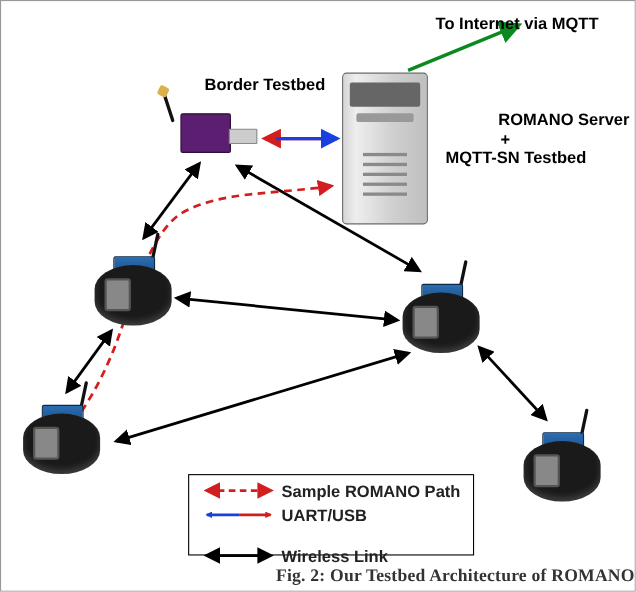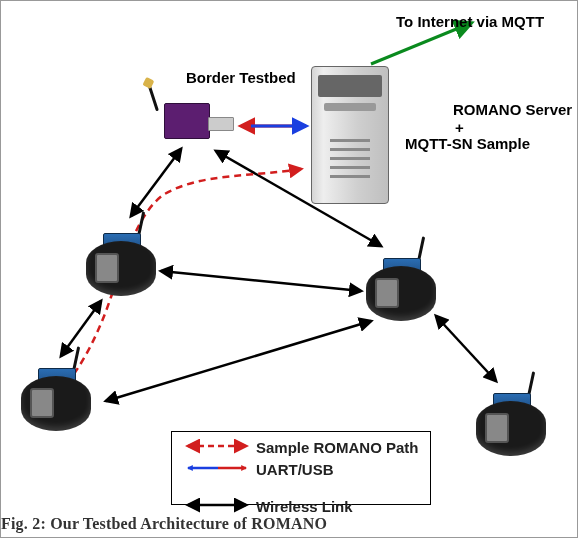--- a/index.html
+++ b/index.html
@@ -175,21 +175,21 @@
     width:9px; height:9px;
     background:#d9b34a;
     border-radius:2px;
     transform:rotate(45deg);
   }
 
   .caption {
     position: absolute;
     left: 0; right: 0;
     bottom: 4px;
-    text-align: left;
+    text-align: right;
     font-family: "Times New Roman", serif;
     font-size: 16px;
     color: #333;
     letter-spacing: 0.2px;
   }
 </style>
 </head>
 <body>
 <div id="stage">
 
@@ -263,21 +263,21 @@
       <div class="board"></div>
       <div class="body"></div>
       <div class="screen"></div>
 </div>
 
 <div class="label" style="left:395px; top:12px;">To Internet via MQTT</div>
 <div class="label" style="left:185px; top:68px; font-size:15px;">Border Testbed</div>
 
 <div class="label" style="left:404px; top:100px;margin-left:48px;">ROMANO Server</div>
 <div class="label" style="left:454px; top:118px;">+</div>
-<div class="label" style="left:404px; top:134px;">MQTT-SN Sample</div>
+<div class="label" style="left:404px; top:134px;">MQTT-SN Testbed</div>
 
 <div class="legend-box">
   <div class="legend-row" style="top:26px;">
     <span class="legend-sym">
       <svg width="70" height="20">
             <defs>
         <marker id="lb" viewBox="0 0 10 10" refX="8" refY="5" markerWidth="6" markerHeight="6" orient="auto-start-reverse">
                 <path d="M0,0 L10,5 L0,10 z" fill="#1a3fe0"></path>
               </marker>
         <marker id="lre" viewBox="0 0 10 10" refX="8" refY="5" markerWidth="6" markerHeight="6" orient="auto-start-reverse">

